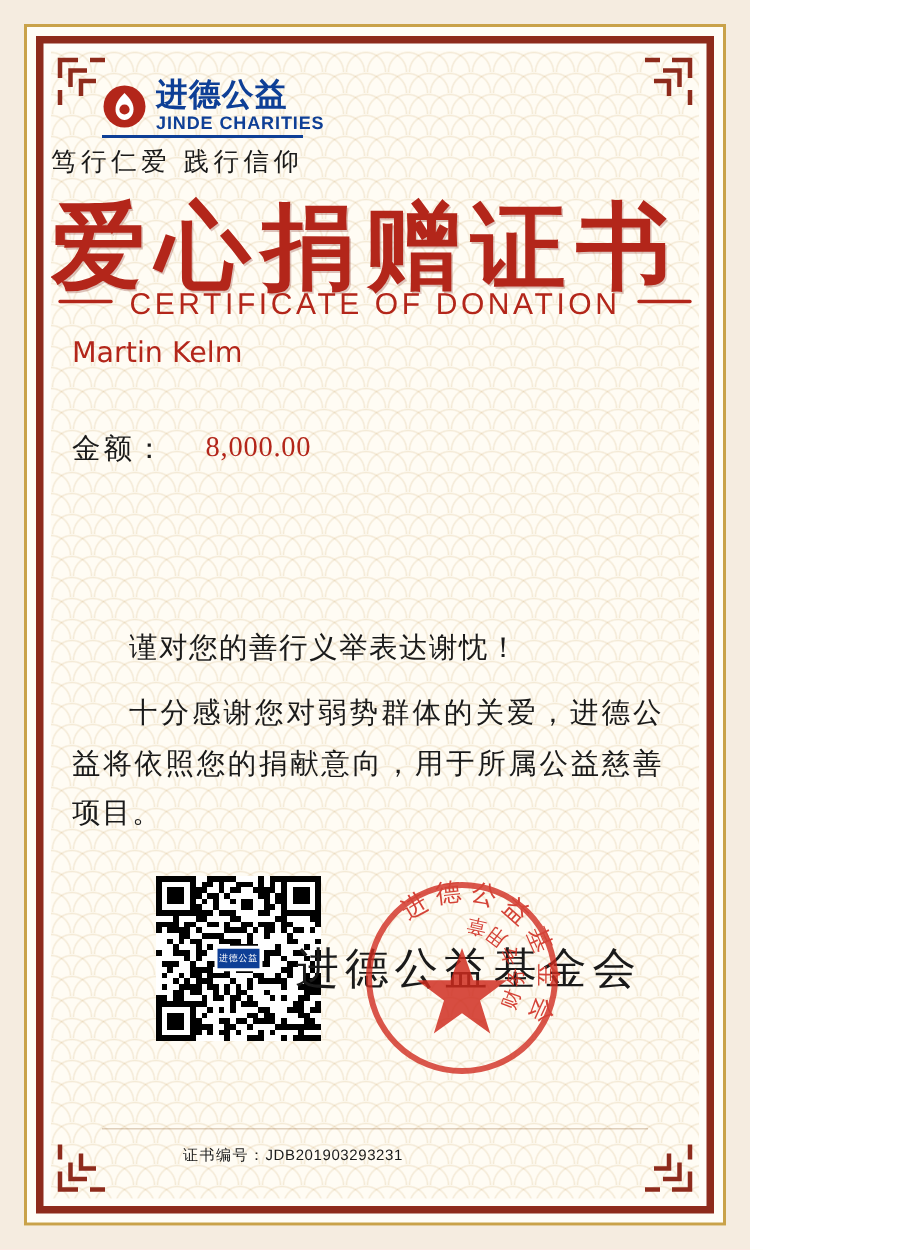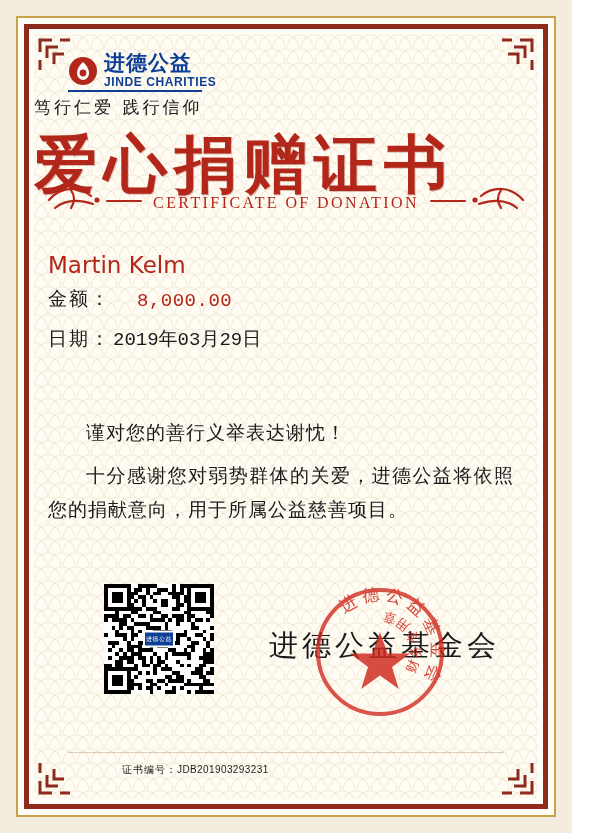--- a/index.html
+++ b/index.html
@@ -10,21 +10,21 @@
     width: 600px;
     height: 833px;
     background: #ffffff;
     font-family: "Liberation Sans", sans-serif;
     overflow: hidden;
   }
 
   
   .certificate {
     position: relative;
-    width: 572px;
+    width: 500px;
     height: 833px;
     box-sizing: border-box;
     background: #fca5a5;
     overflow: hidden;
   }
 
   
   .outer-margin {
     position: absolute;
     inset: 0;
@@ -156,51 +156,50 @@
     top: 150px;
     left: 0;
     right: 0;
     display: flex;
     align-items: center;
     justify-content: center;
     gap: 8px;
   }
   .flourish { flex: 0 0 auto; }
   .title-en {
-    font-size: 16px;
+    font-size: 20px;
     color: #b3261a;
     letter-spacing: 2.4px;
     white-space: nowrap;
-    font-family: Liberation Serif, serif;
+    font-family: Liberation Sans, sans-serif;
   }
 
   
   .recipient {
     position: absolute;
     left: 14px;
     top: 190px;
-    font-size: 23px;
+    font-size: 19px;
     color: #b3261a;
     font-family: "DejaVu Sans", "Liberation Sans", sans-serif;
-    margin-top: 28px;
   }
 
   .fields {
     position: absolute;
     left: 14px;
     top: 252px;
     right: 20px;
   }
   .field-row {
     display: flex;
-    align-items: flex-end;
+    align-items: center;
     margin-bottom: 14px;
     font-size: 19px;
     color: #1a1a1a;
-    font-family: Liberation Mono, monospace;
+    font-family: Liberation Serif, serif;
   }
   .field-label {
     letter-spacing: 2px;
     white-space: nowrap;
   }
   .field-value {
     margin-left: 2px;
   }
   .field-value.amount {
     color: #b3261a;
@@ -397,24 +396,20 @@
         </svg>
       </span>
     </div>
 
     <div class="recipient">Martin Kelm</div>
 
     <div class="fields">
       <div class="field-row">
         <span class="field-label">金额：</span>
         <span class="field-value amount">8,000.00</span>
-      </div>
-      <div class="field-row">
-        <span class="field-label">日期：</span>
-        <span class="field-value">2019年03月29日</span>
       </div>
     </div>
 
     <div class="paragraphs">
       <p>谨对您的善行义举表达谢忱！</p>
       <p>十分感谢您对弱势群体的关爱，进德公益将依照您的捐献意向，用于所属公益慈善项目。</p>
     </div>
 
     <div class="qr-wrap">
       <svg id="qr-svg" width="110" height="110" viewBox="0 0 29 29" shape-rendering="crispEdges">

